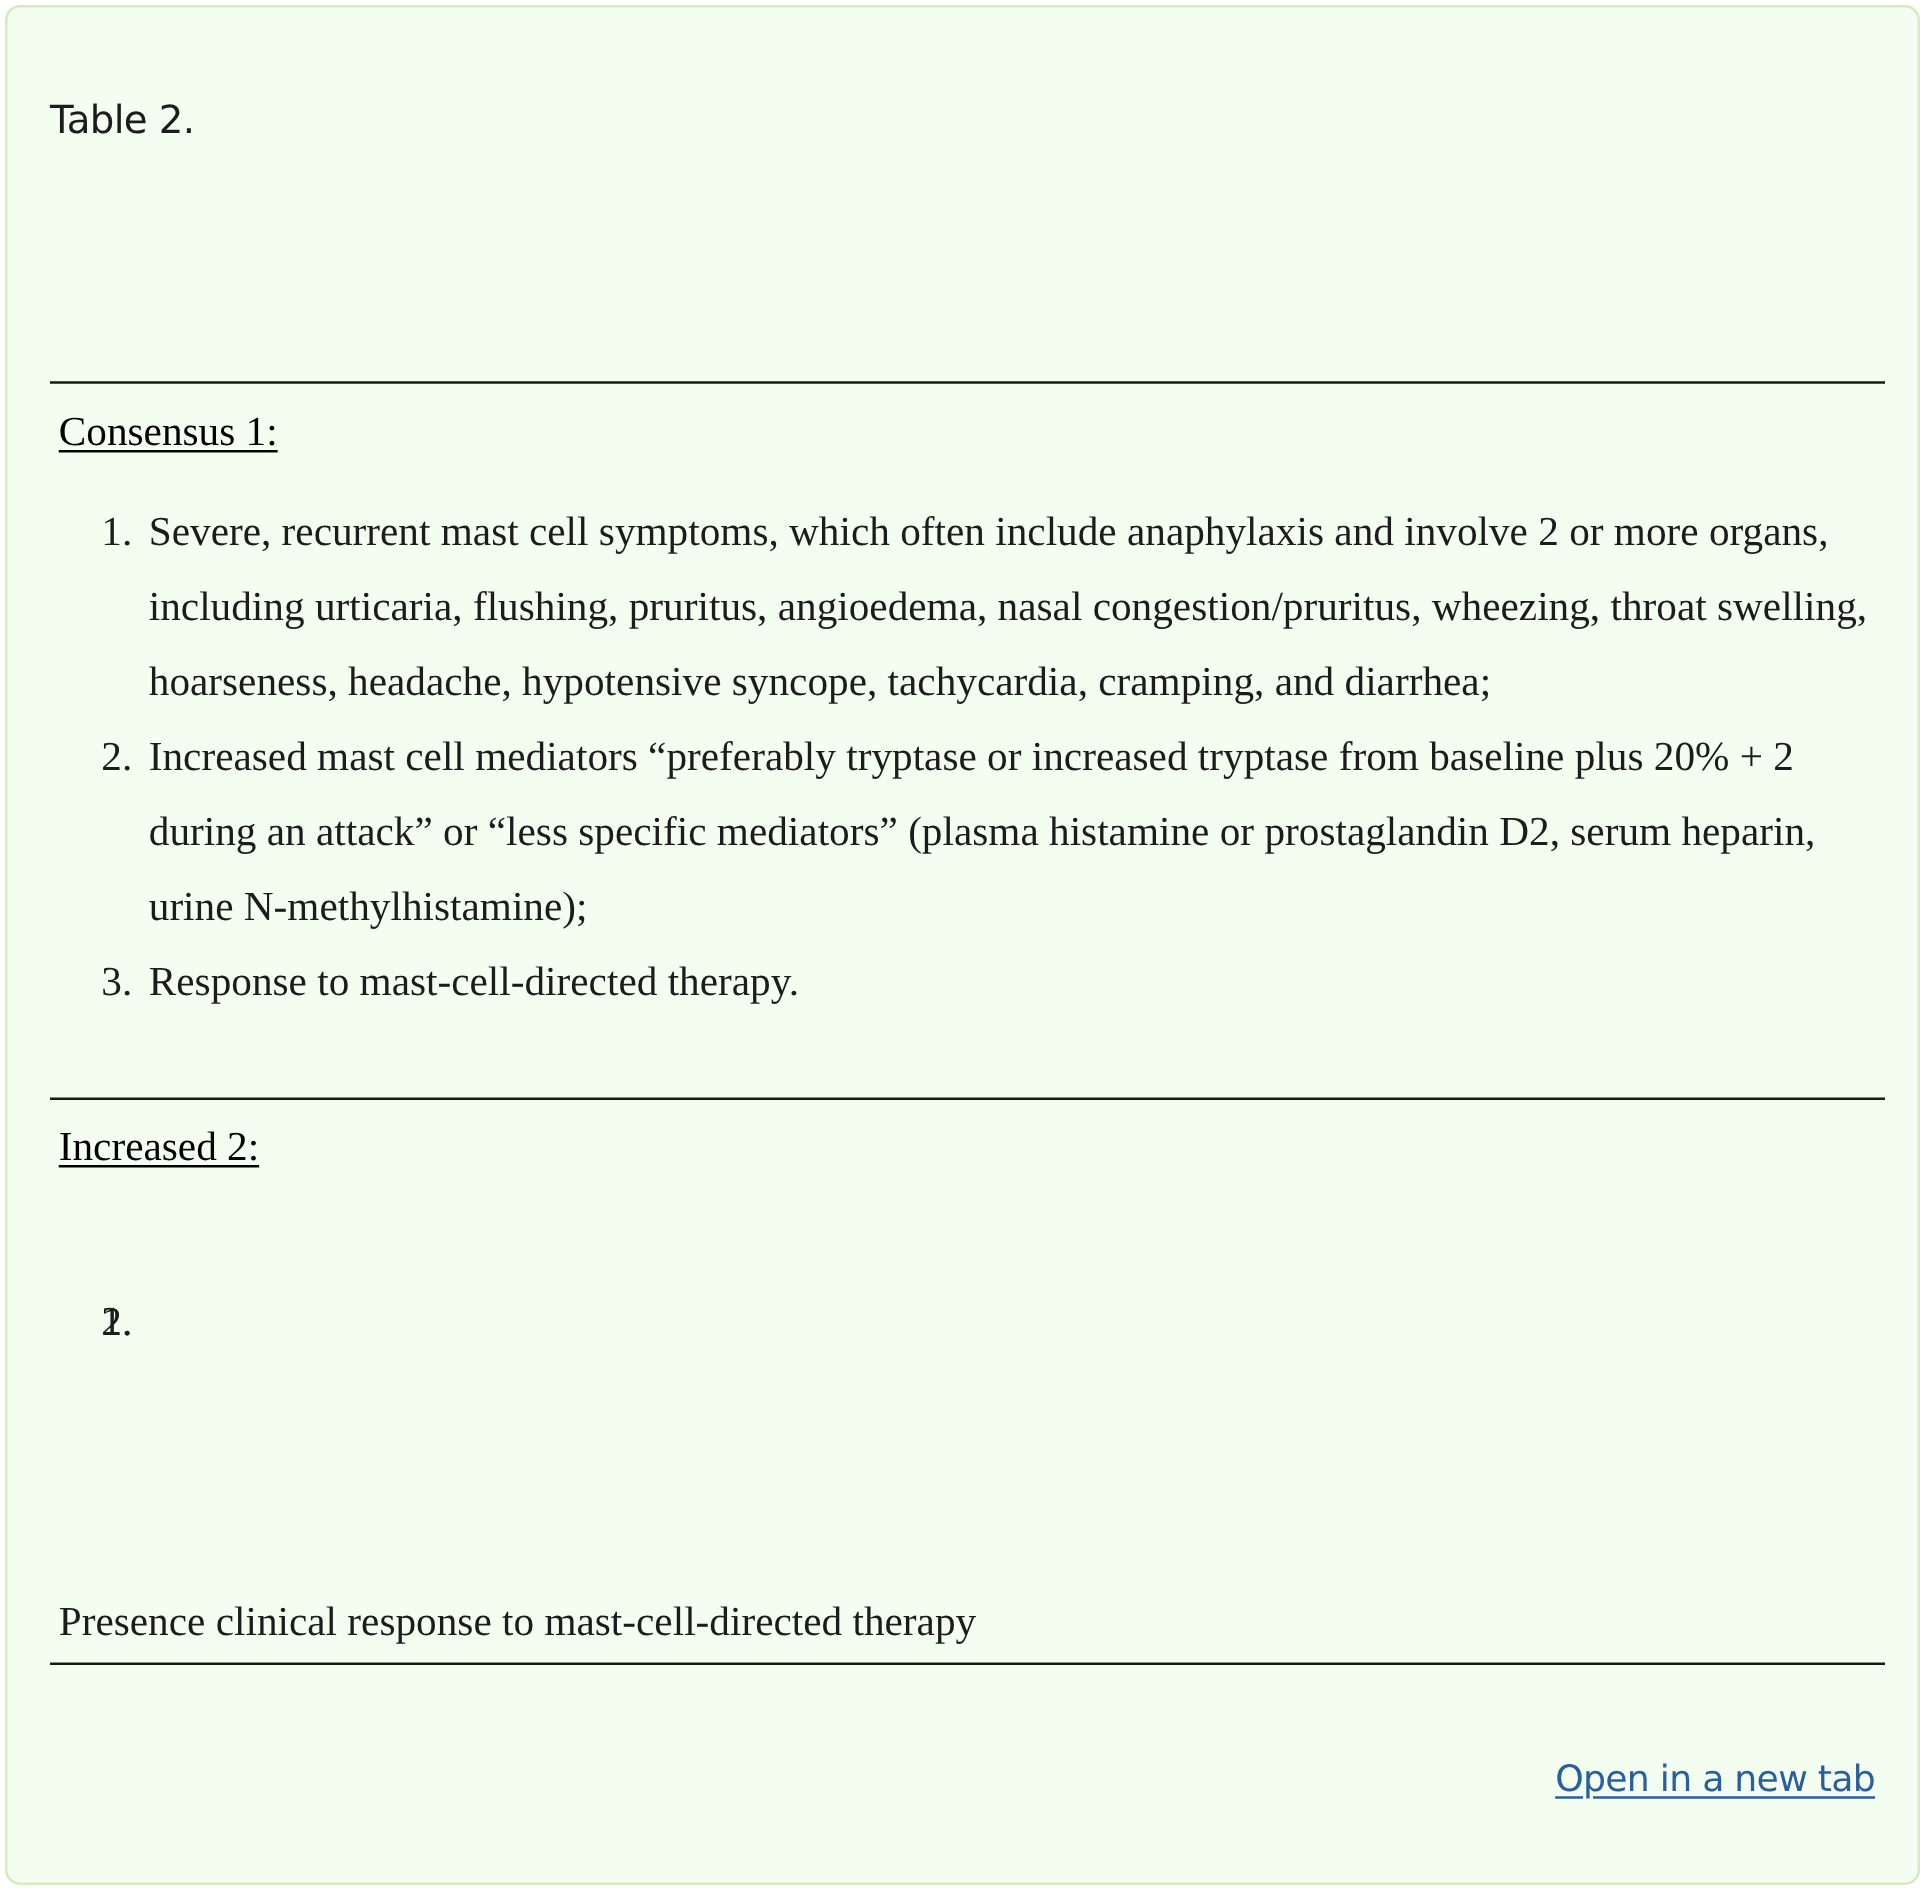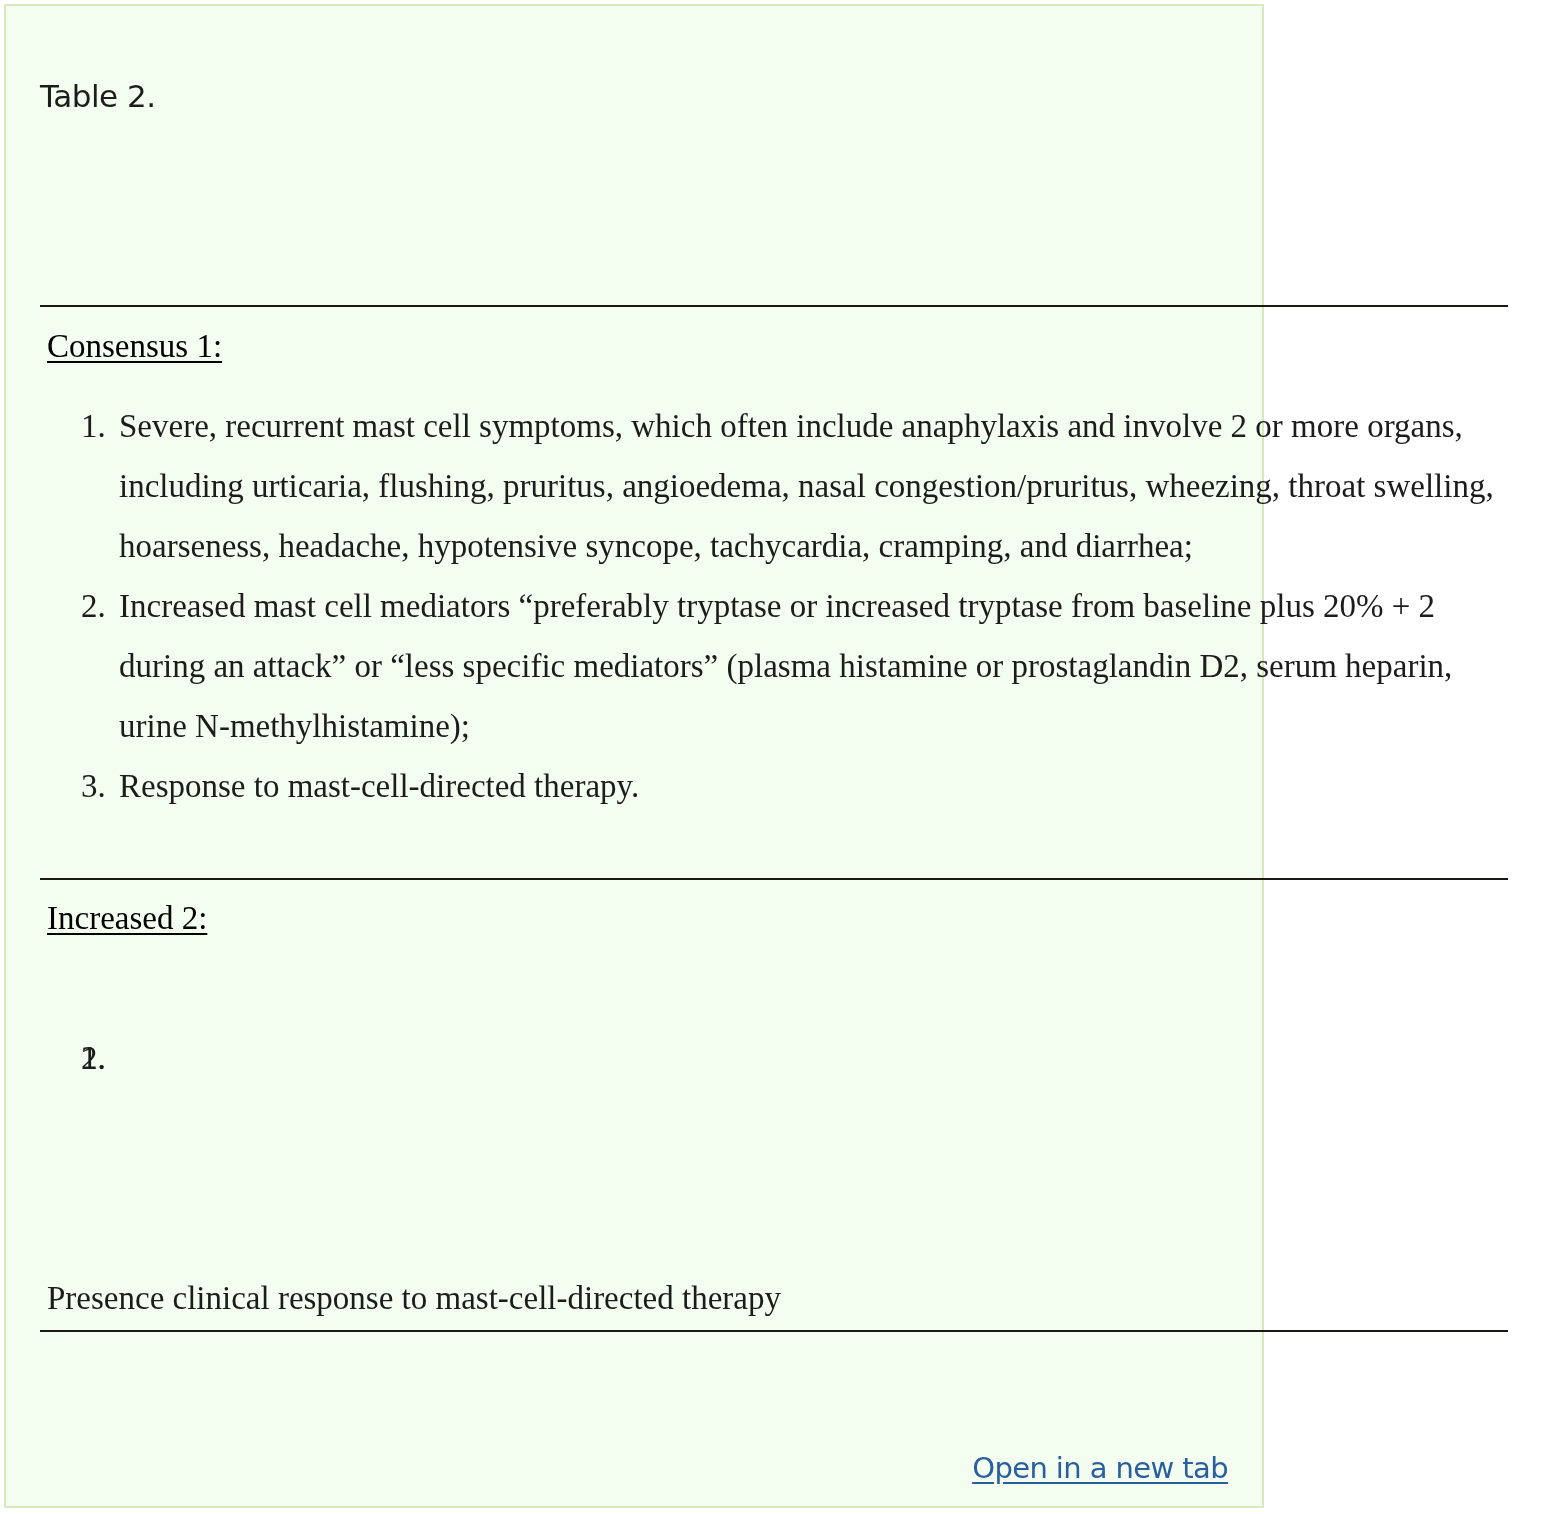--- a/index.html
+++ b/index.html
@@ -10,26 +10,26 @@
     body {
       width: 1544px;
       height: 1514px;
       position: relative;
       overflow: hidden;
     }
     .panel {
       position: absolute;
       left: 4px;
       top: 4px;
-      width: 1260px;
+      width: 1532px;
       height: 1504px;
       box-sizing: border-box;
       background: #f4fef0;
       border: 2px solid #d8e8bf;
-      border-radius: 0;
+      border-radius: 12px;
     }
     .caption-label {
       position: absolute;
       left: 34px;
       top: 72px;
       font-family: "DejaVu Sans", sans-serif;
       font-size: 31px;
       color: #1c1c1c;
       letter-spacing: -0.5px;
     }
@@ -108,21 +108,20 @@
       position: absolute;
       right: 34px;
       top: 1400px;
       font-family: "DejaVu Sans", sans-serif;
       font-size: 29px;
       color: #2a5f9e;
       text-decoration: underline;
       text-underline-offset: 4px;
       letter-spacing: -0.6px;
       cursor: pointer;
-      margin-top: 45px;
     }
   </style>
 </head>
 <body>
 
 <div class="panel">
 
   <div class="caption-label">Table 2.</div>
 
   <div class="rule r1"></div>

